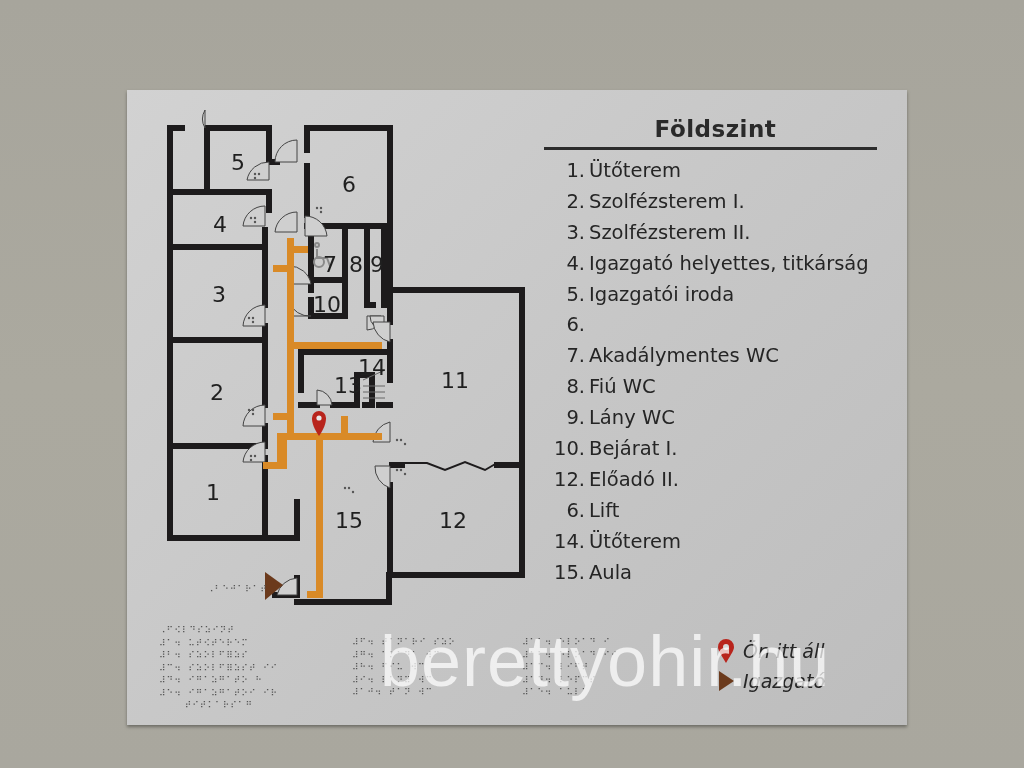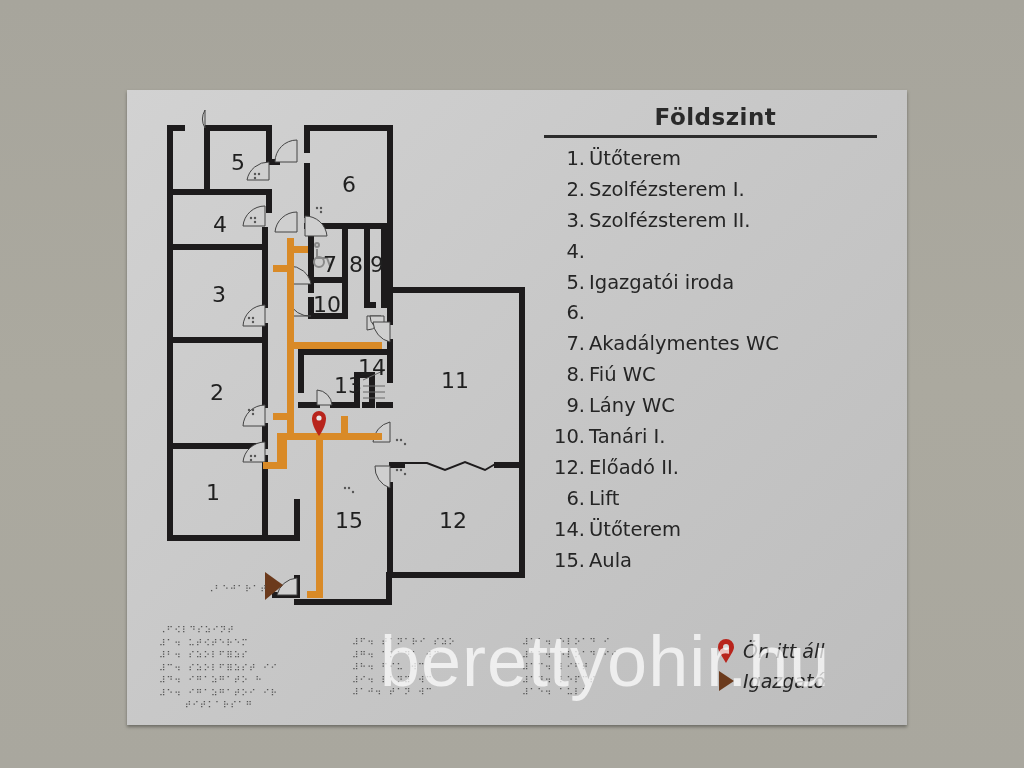--- a/index.html
+++ b/index.html
@@ -5,21 +5,21 @@
   html,body{margin:0;padding:0;}
   body{width:1024px;height:768px;overflow:hidden;position:relative;
     background:linear-gradient(180deg,#a7a59c 0%,#aba99f 50%,#a9a79e 100%);
     font-family:"DejaVu Sans","Liberation Sans",sans-serif;}
   .sign{position:absolute;left:127px;top:90px;width:780px;height:635px;
     background:linear-gradient(135deg,#d2d2d2 0%,#c6c6c6 55%,#bdbdbd 100%);
     box-shadow:0 2px 3px rgba(60,60,55,.55);}
   .plan{position:absolute;left:0;top:0;}
   .legend{position:absolute;left:417px;top:14px;width:333px;}
   .legend-title{text-align:center;font-size:23px;font-weight:bold;color:#2a2a2a;
-    letter-spacing:.5px;padding-left:10px;}
+    letter-spacing:.5px;padding-left:10px;margin-top:12px;}
   .legend-rule{height:3px;background:#2c2c2c;margin-top:5px;}
   .legend-list{margin:6px 0 0 0;padding:0;list-style:none;}
   .legend-item{font-size:19.5px;color:#252525;height:30.9px;line-height:30.9px;
     white-space:nowrap;display:flex;}
   .legend-num{display:inline-block;width:41px;text-align:right;padding-right:4px;}
   .keys{position:absolute;left:590px;top:546px;}
   .key{display:flex;align-items:center;height:30px;font-style:italic;font-size:19px;color:#262626;}
   .key svg{margin-right:8px;}
   .braille{position:absolute;font-family:"DejaVu Sans Mono",monospace;font-size:9px;
     color:#555;letter-spacing:1px;line-height:12.5px;white-space:pre;}
@@ -185,20 +185,21 @@
       <li class="legend-item">
           <span class="legend-num">2.</span>
           <span>Szolfézsterem I.</span>
         </li>
       <li class="legend-item">
           <span class="legend-num">3.</span>
           <span>Szolfézsterem II.</span>
         </li>
       <li class="legend-item">
           <span class="legend-num">4.</span>
+          <span>Igazgató helyettes, titkárság</span>
         </li>
       <li class="legend-item">
           <span class="legend-num">5.</span>
           <span>Igazgatói iroda</span>
         </li>
       <li class="legend-item">
           <span class="legend-num">6.</span>
         </li>
       <li class="legend-item">
           <span class="legend-num">7.</span>
@@ -207,21 +208,21 @@
       <li class="legend-item">
           <span class="legend-num">8.</span>
           <span>Fiú WC</span>
         </li>
       <li class="legend-item">
           <span class="legend-num">9.</span>
           <span>Lány WC</span>
         </li>
       <li class="legend-item">
           <span class="legend-num">10.</span>
-          <span>Tanári I.</span>
+          <span>Bejárat I.</span>
         </li>
       <li class="legend-item">
           <span class="legend-num">12.</span>
           <span>Előadó II.</span>
         </li>
       <li class="legend-item">
           <span class="legend-num">6.</span>
           <span>Lift</span>
         </li>
       <li class="legend-item">

